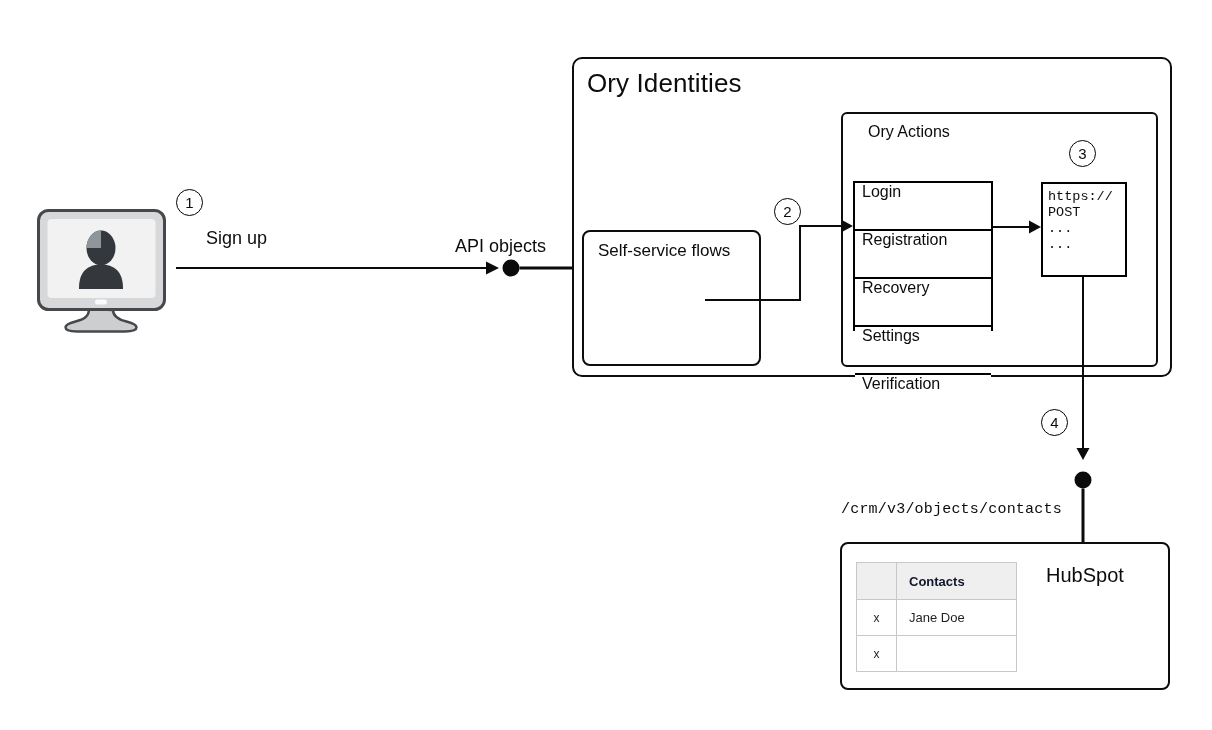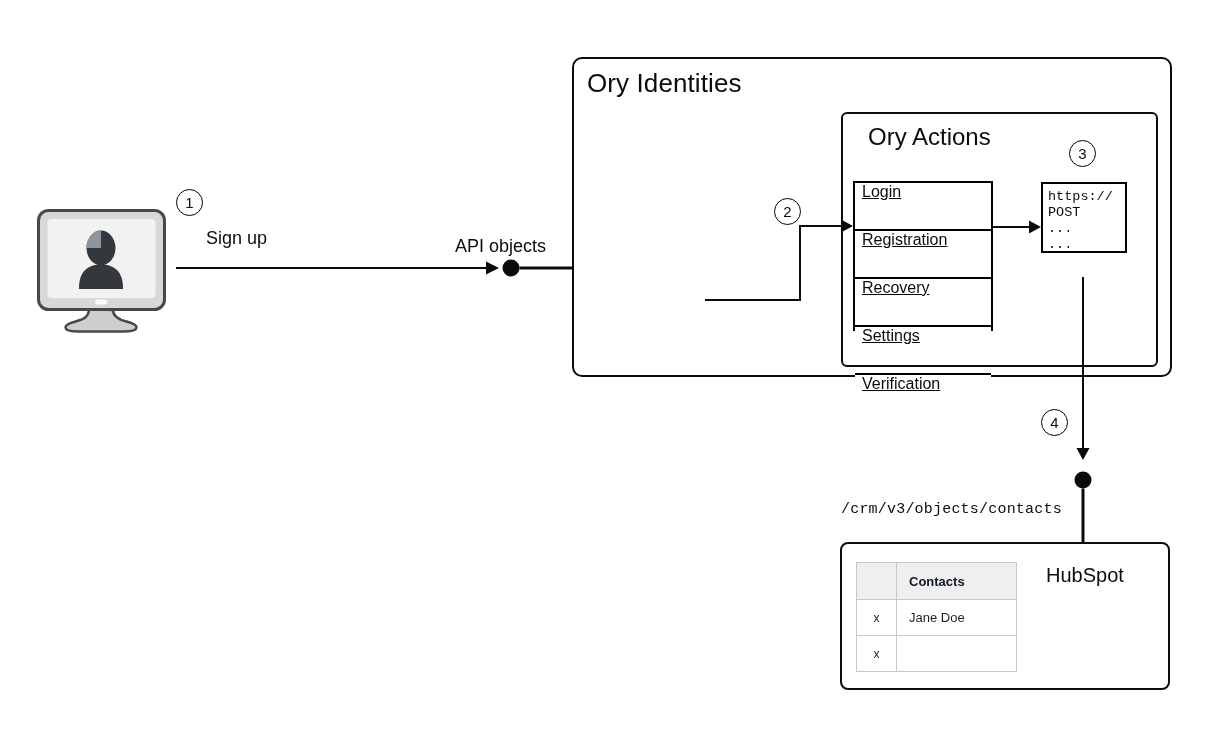--- a/index.html
+++ b/index.html
@@ -20,21 +20,21 @@
     position:relative;width:1212px;height:730px;background:#ffffff;overflow:hidden;
     font-family:"Liberation Sans",sans-serif;color:var(--text);
   }
   .abs{position:absolute;}
   .box{position:absolute;background:#fff;border:2px solid var(--box-border);box-sizing:border-box;}
   .ory-identities{left:572px;top:57px;width:600px;height:320px;border-radius:10px;}
   .self-service{left:582px;top:230px;width:179px;height:136px;border-radius:8px;}
   .ory-actions{left:841px;top:112px;width:317px;height:255px;border-radius:6px;}
   .hubspot-box{left:840px;top:542px;width:330px;height:148px;border-radius:8px;border-width:2.5px;}
   .t-ory-identities{position:absolute;left:13px;top:9px;font-size:26px;letter-spacing:.1px;}
-  .t-ory-actions{position:absolute;left:25px;top:9px;font-size:24px;}
+  .t-ory-actions{position:absolute;left:25px;top:9px;font-size:16px;}
   .t-self-service{position:absolute;left:14px;top:9px;font-size:17px;}
   .t-hubspot{position:absolute;left:1046px;top:564px;font-size:20px;}
   .lbl{position:absolute;font-size:18px;}
   .lbl-signup{left:206px;top:228px;}
   .lbl-api{left:455px;top:236px;}
   .crm{position:absolute;left:841px;top:501px;font-family:"Liberation Mono",monospace;font-size:15px;letter-spacing:.2px;}
   
   .circle{
     position:absolute;width:27px;height:27px;border:1.5px solid #000;border-radius:50%;
     background:#fff;box-sizing:border-box;display:flex;align-items:center;justify-content:center;
@@ -43,25 +43,25 @@
   .c1{left:176px;top:189px;}
   .c2{left:774px;top:198px;}
   .c3{left:1069px;top:140px;}
   .c4{left:1041px;top:409px;}
   
   .actions-table{
     position:absolute;left:853px;top:181px;width:140px;height:150px;
     border:2px solid #000;box-sizing:border-box;background:#fff;
     display:flex;flex-direction:column;z-index:2;
   }
-  .actions-row{flex:1;display:flex;align-items:center;padding-left:7px;font-size:16px;background:#fff;text-decoration:underline;}
+  .actions-row{flex:1;display:flex;align-items:center;padding-left:7px;font-size:16px;background:#fff;}
   .actions-row + .actions-row{border-top:2px solid #000;margin-top:28px;}
   
   .code-box{
-    position:absolute;left:1041px;top:182px;width:86px;height:71px;border:2.5px solid #000;
+    position:absolute;left:1041px;top:182px;width:86px;height:95px;border:2.5px solid #000;
     box-sizing:border-box;background:#fff;padding:5px 12px 0 5px;z-index:2;
   }
   .code-line{font-family:"Liberation Mono",monospace;font-size:13.5px;line-height:16px;white-space:pre;}
   
   .contacts-table{
     position:absolute;left:856px;top:562px;width:161px;box-sizing:border-box;z-index:2;
     border:1px solid var(--table-border);background:#fff;font-size:13px;color:#1f1f1f;
   }
   .ct-row{display:flex;height:36px;box-sizing:border-box;}
   .ct-row + .ct-row{border-top:1px solid var(--table-border);}
@@ -84,20 +84,23 @@
 </style>
 </head>
 <body>
 
 <div class="canvas">
 
   <div class="box ory-identities">
     <span class="t-ory-identities">Ory Identities</span>
   </div>
 
+  <div class="box self-service">
+    <span class="t-self-service">Self-service flows</span>
+  </div>
 
   <div class="box ory-actions">
     <span class="t-ory-actions">Ory Actions</span>
   </div>
 
   <div class="actions-table">
     <div class="actions-row">
       <span>Login</span>
     </div>
     <div class="actions-row">

